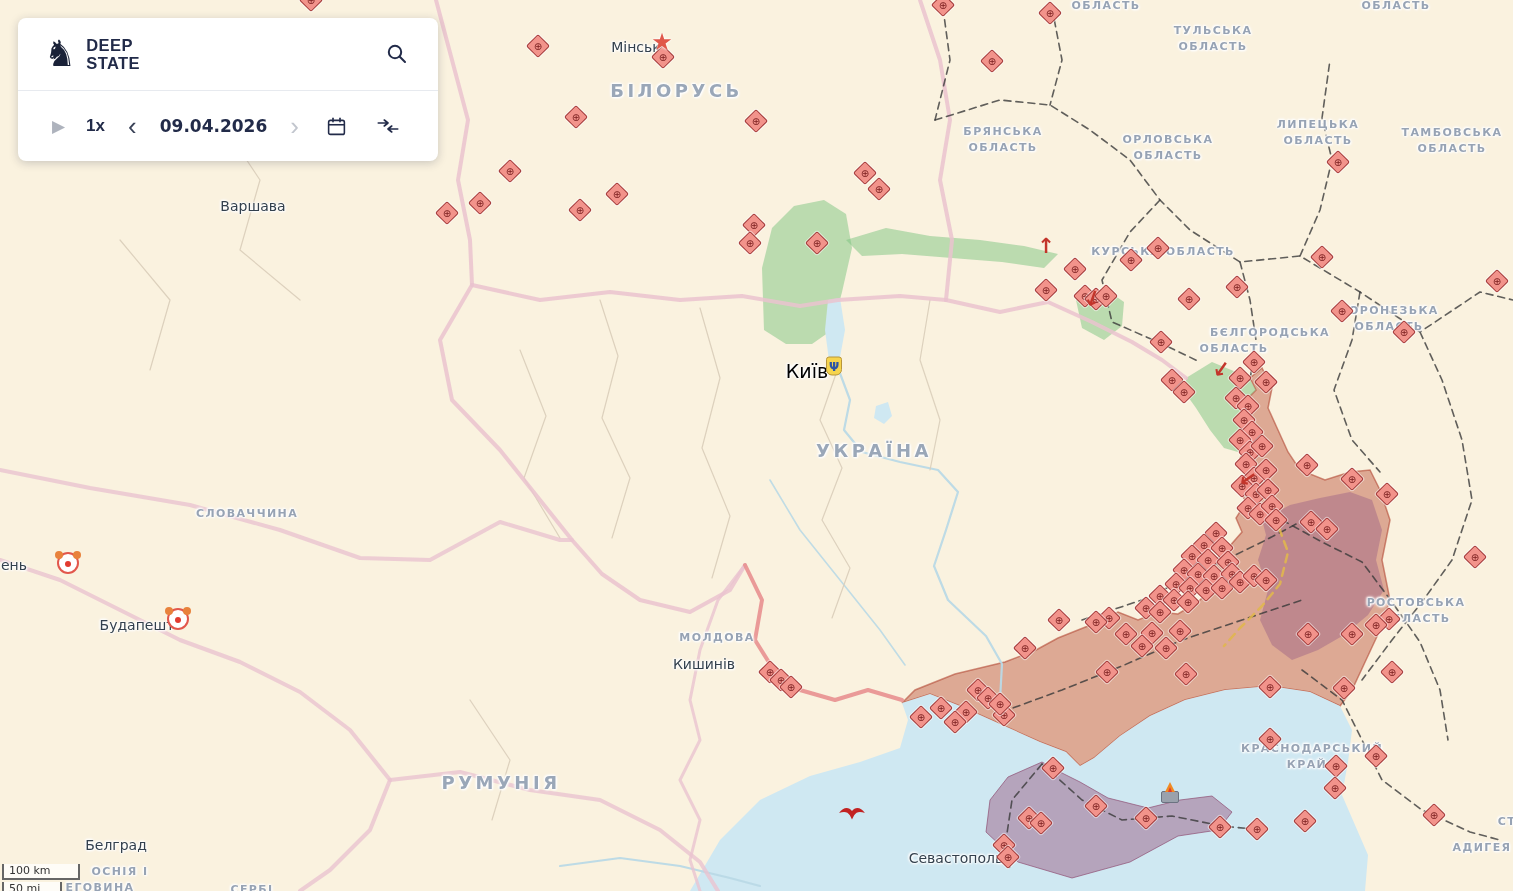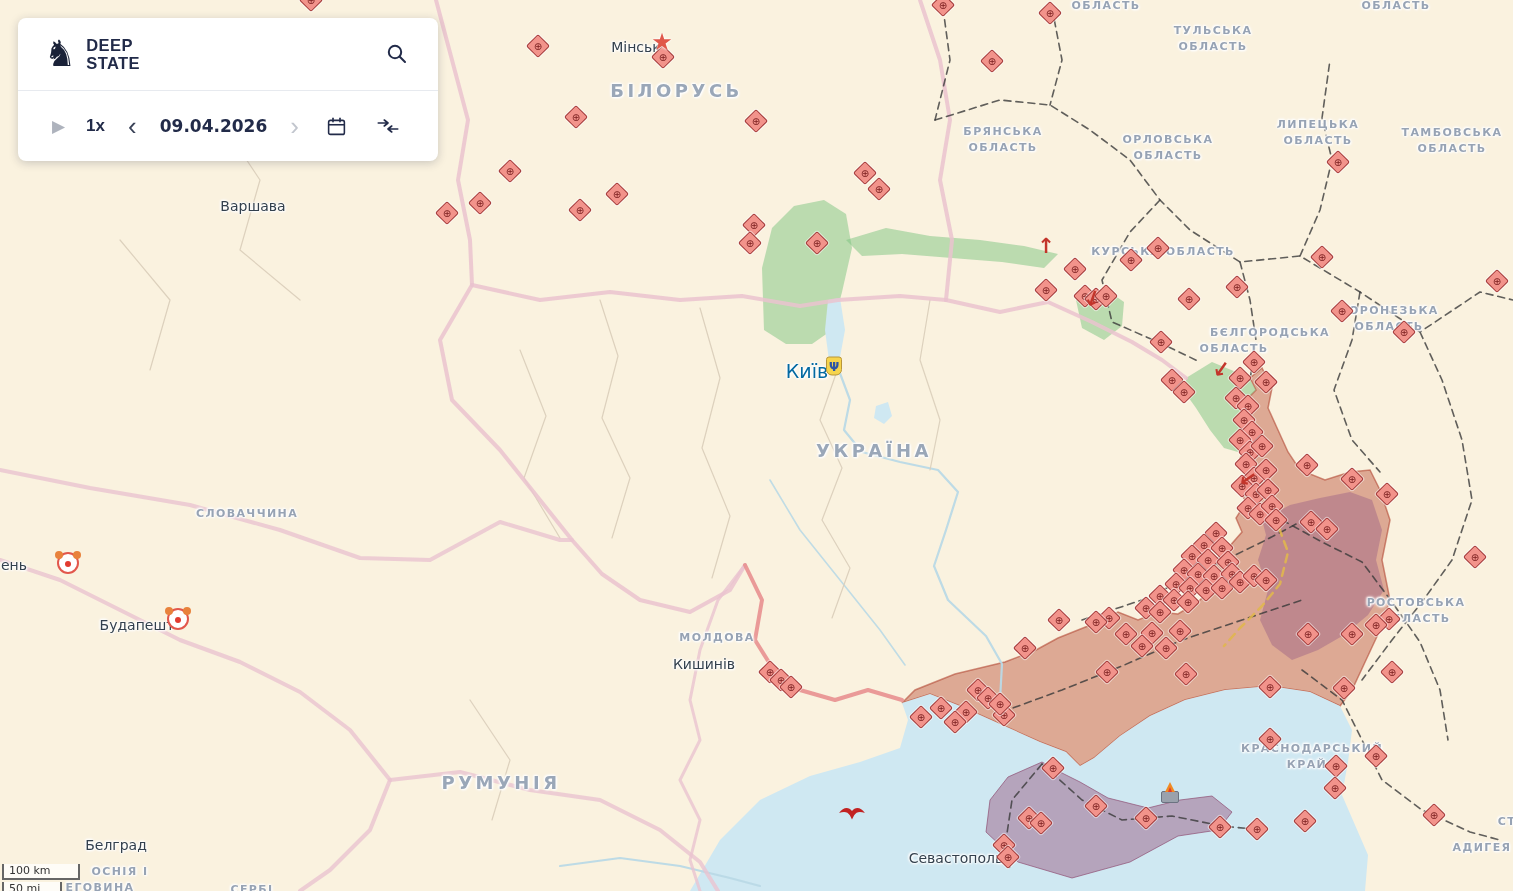--- a/index.html
+++ b/index.html
@@ -10,21 +10,21 @@
   *{box-sizing:border-box;margin:0;padding:0}
   body{font-family:"DejaVu Sans",sans-serif;background:#e8e8e8;overflow:hidden}
   .stage{position:relative;width:1513px;height:891px;overflow:hidden;background:var(--land);cursor:grab}
   .geo-svg{position:absolute;left:0;top:0}
   
   .lbl{position:absolute;transform:translate(-50%,-50%);white-space:nowrap;pointer-events:none;
        text-shadow:0 0 2px #fff,0 0 3px #fff,0 0 4px #fff,1px 1px 2px #fff,-1px -1px 2px #fff}
   .lbl.region{font-size:11px;font-weight:600;letter-spacing:1.4px;color:#97a3b4}
   .lbl.country{font-size:18px;font-weight:600;letter-spacing:3.5px;color:#9aa7b8}
   .lbl.city{font-size:14px;color:#33404d}
-  .lbl.city-lg{font-size:19px;color:#0369a1}
+  .lbl.city-lg{font-size:19px;color:#000000}
   
   .mk{position:absolute}
   .mk-unit{width:17px;height:17px;transform:translate(-50%,-50%) rotate(45deg);
     background:var(--marker-fill);border:1.5px solid var(--marker-border);border-radius:2px;
     box-shadow:0 0 0 1px rgba(255,255,255,.55)}
   .mk-unit .mk-glyph{position:absolute;inset:0;display:flex;align-items:center;justify-content:center;
     transform:rotate(-45deg);font-size:10px;line-height:1;color:var(--marker-glyph)}
   .mk-star{transform:translate(-50%,-50%);font-size:24px;line-height:1;color:#e0584a;
     text-shadow:0 0 2px #fff,0 0 3px #fff}
   .mk-arrow{transform:translate(-50%,-50%);font-size:21px;font-weight:bold;line-height:1;color:var(--accent-red)}

